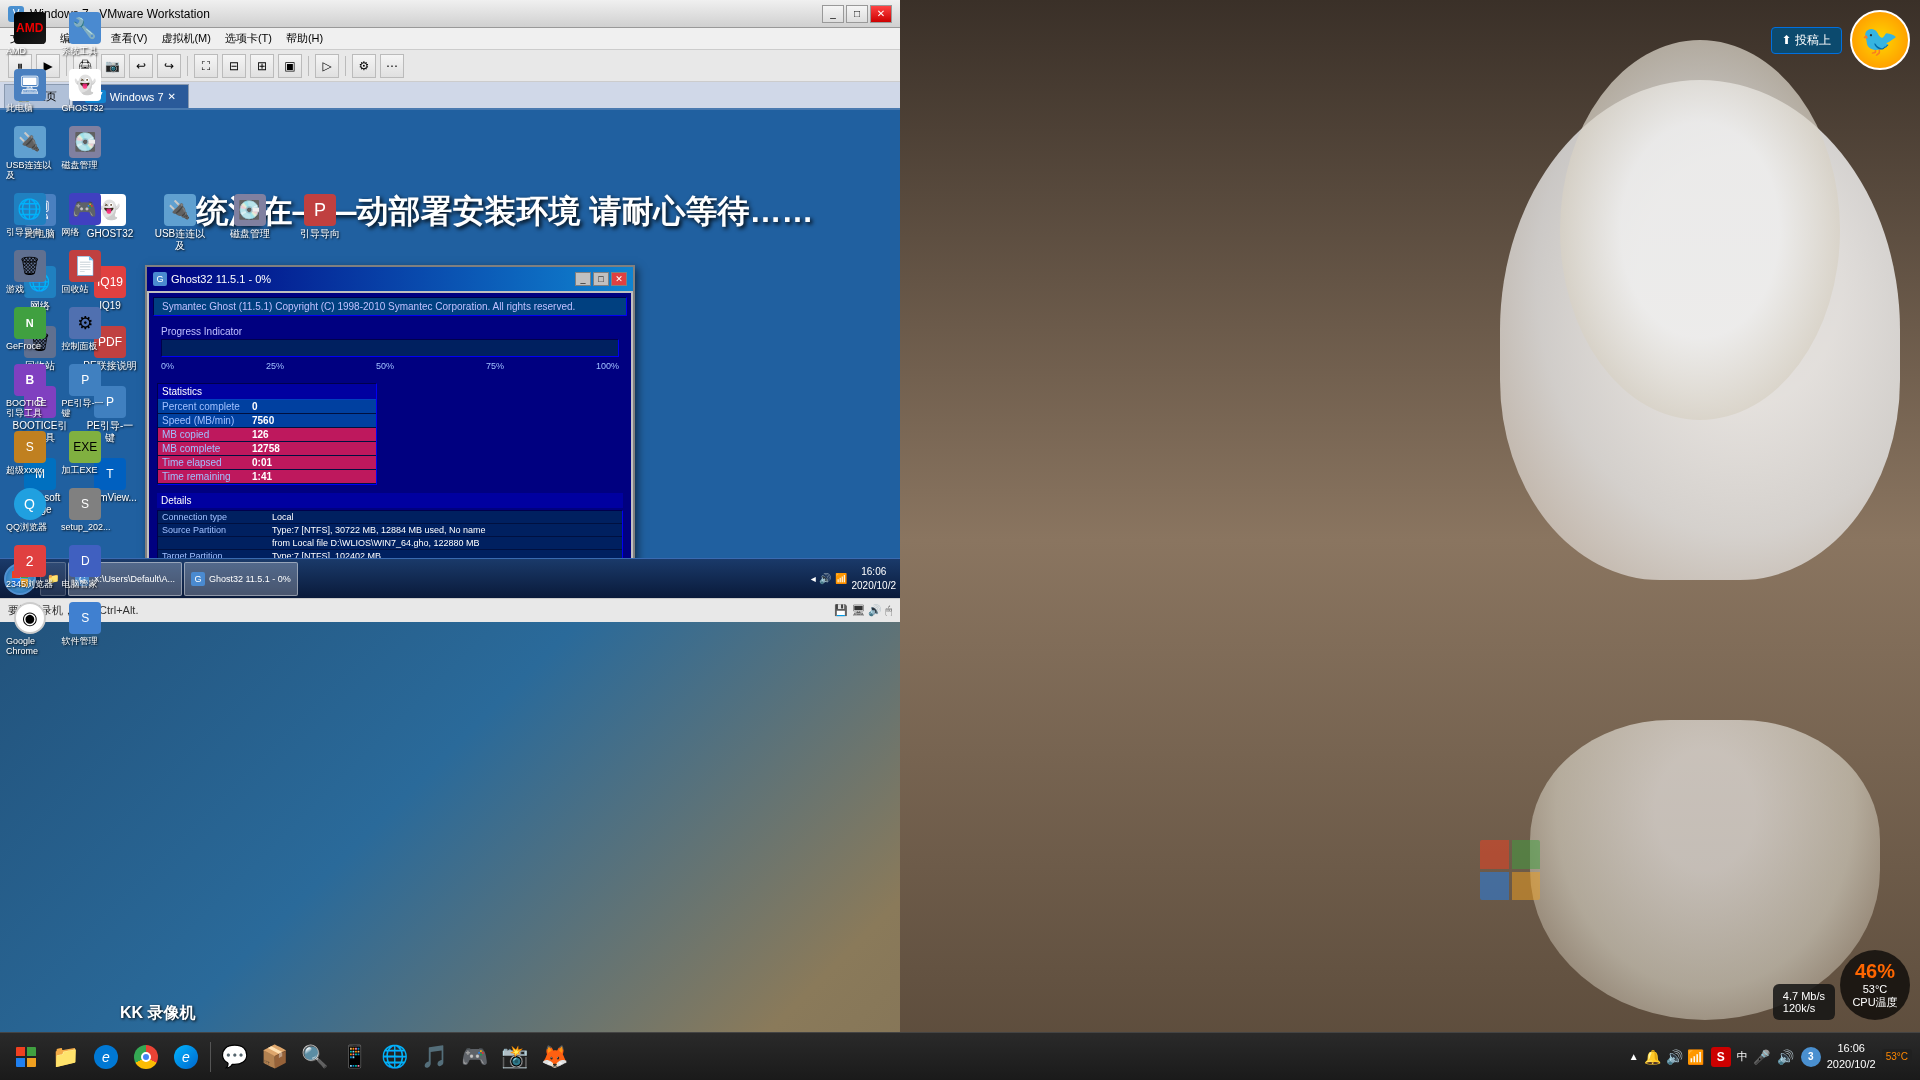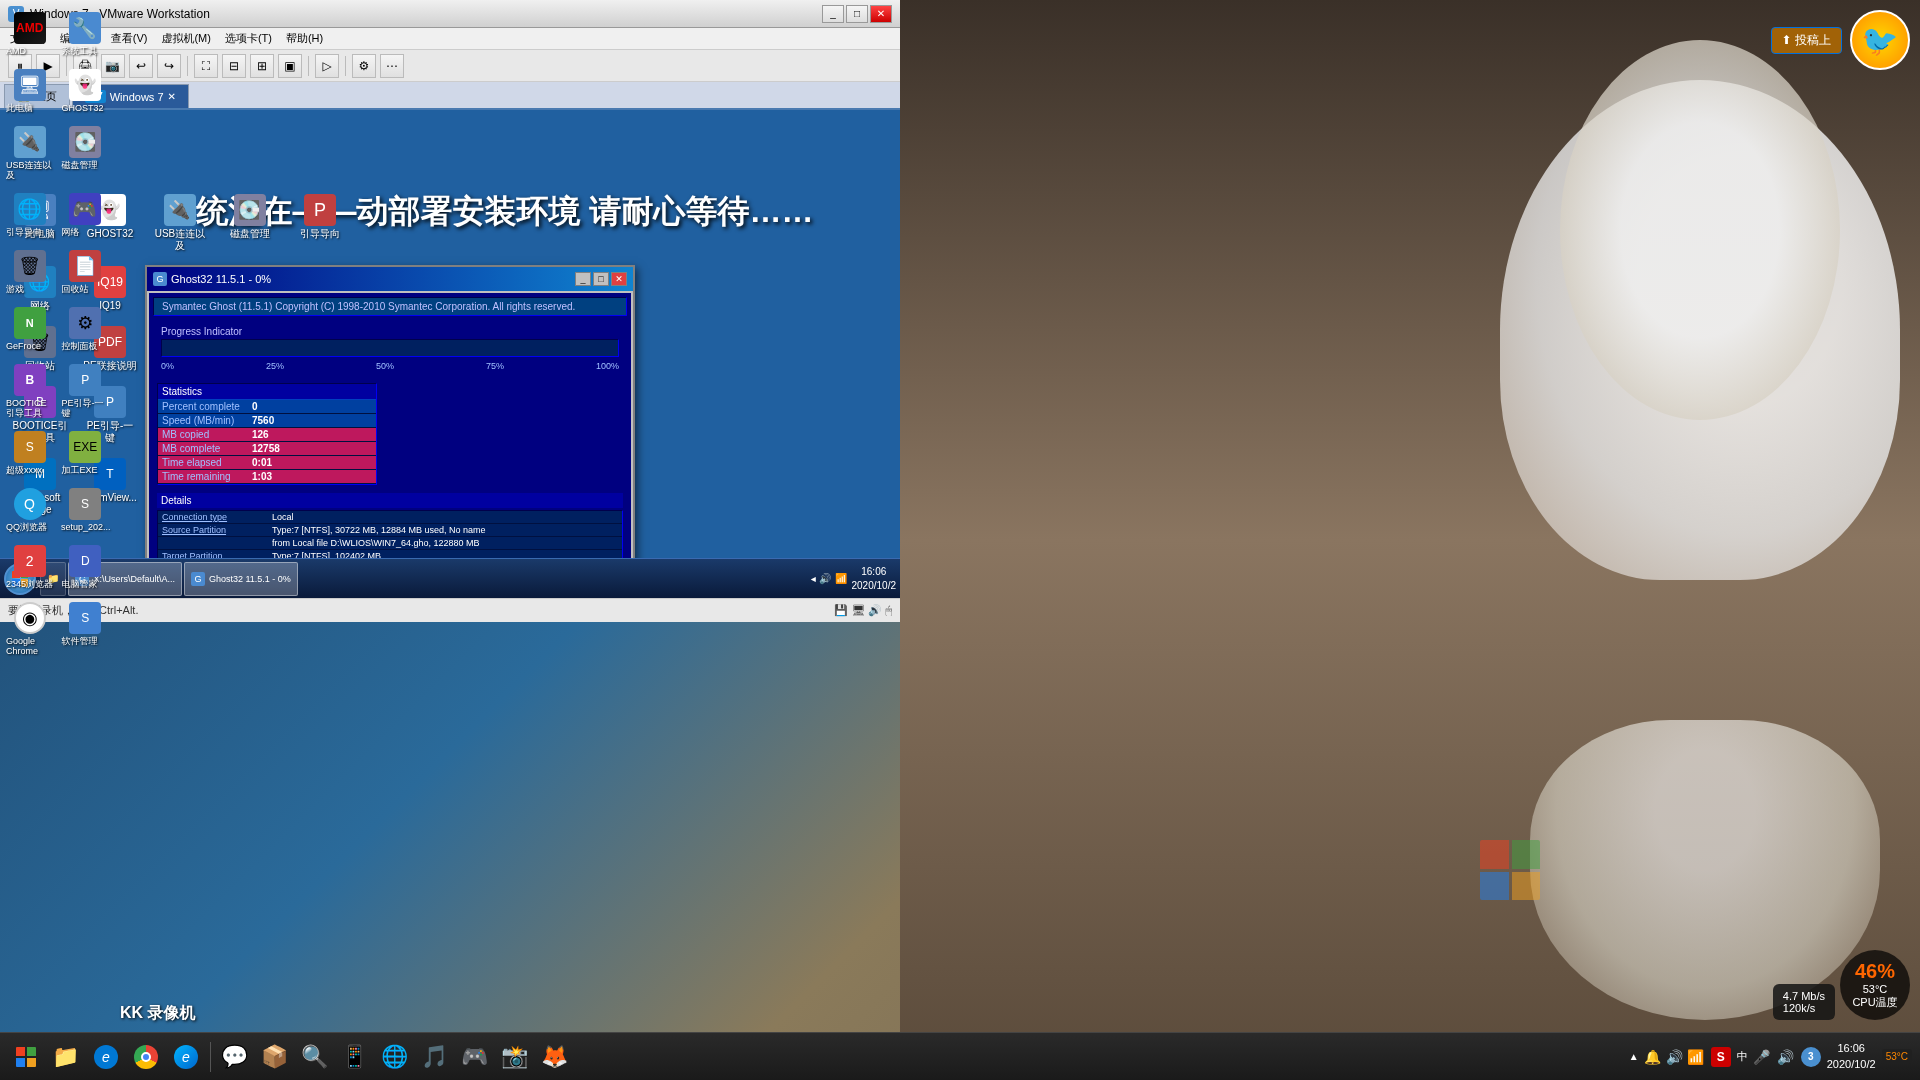--- a/index.html
+++ b/index.html
@@ -336,21 +336,20 @@
     }
     .detail-row {
       display: flex;
       padding: 1px 4px;
       border-bottom: 1px solid #001040;
     }
     .detail-key {
       color: #a0c0ff;
       width: 110px;
       flex-shrink: 0;
-      text-decoration: underline;
     }
     .detail-val {
       color: #ffffff;
     }
 
     
     .win7-taskbar {
       height: 40px;
       background: linear-gradient(to bottom, #1a3a6a, #0a1a3a);
       display: flex;
@@ -513,21 +512,21 @@
       height: 60px;
       border-radius: 50%;
       background: radial-gradient(circle, #ffd700, #ff8c00);
       display: flex;
       align-items: center;
       justify-content: center;
       font-size: 30px;
       border: 2px solid #fff;
     }
     .upload-btn {
-      background: #a16207;
+      background: #0c4a6e;
       color: white;
       padding: 4px 10px;
       border-radius: 4px;
       font-size: 12px;
       cursor: pointer;
       border: 1px solid #0070e0;
     }
 
     
     .temp-widget {
@@ -992,21 +991,21 @@
             <div class="stats-row">
               <span class="stats-key">MB complete</span>
               <span class="stats-val">12758</span>
             </div>
             <div class="stats-row">
               <span class="stats-key">Time elapsed</span>
               <span class="stats-val">0:01</span>
             </div>
             <div class="stats-row">
               <span class="stats-key">Time remaining</span>
-              <span class="stats-val">1:03</span>
+              <span class="stats-val">1:41</span>
             </div>
           </div>
 
         </div>
 
         <div class="details-section">
           <div class="details-header">Details</div>
           <div class="details-table">
             <div class="detail-row">
               <span class="detail-key">Connection type</span>

